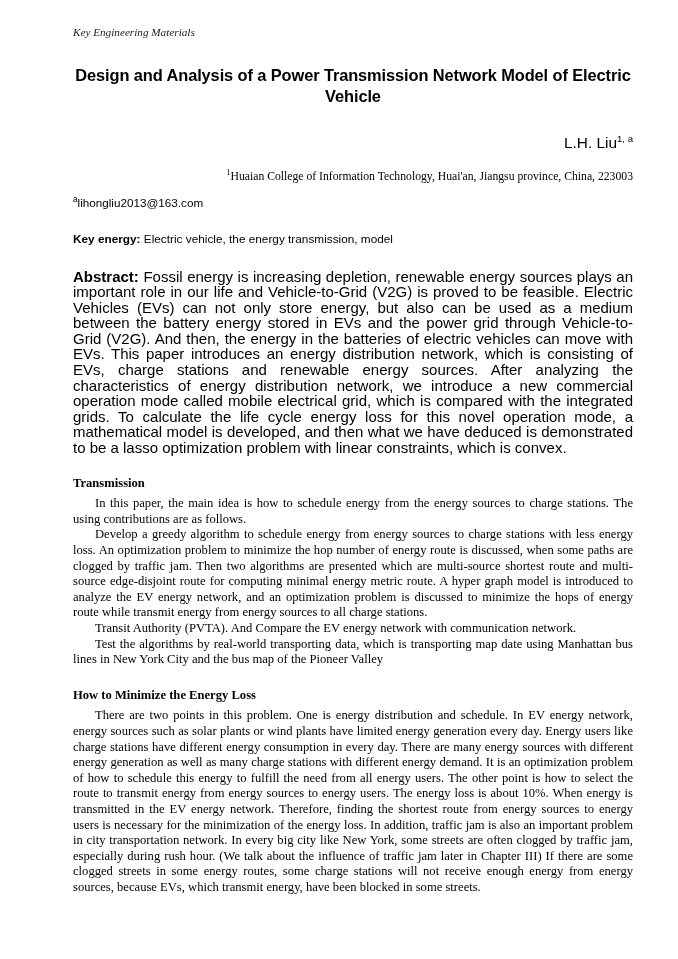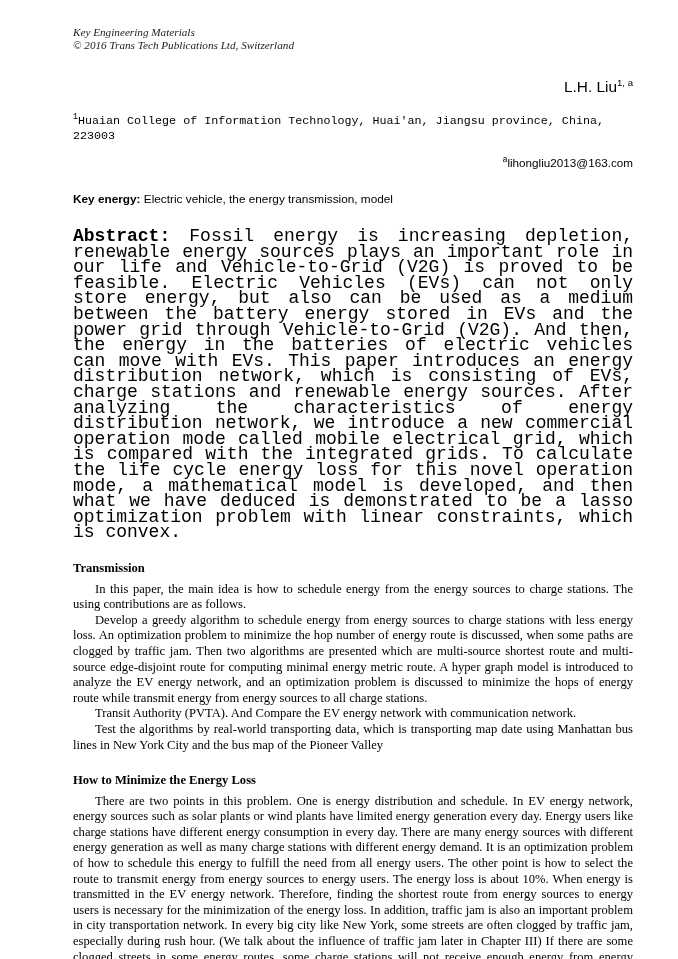--- a/index.html
+++ b/index.html
@@ -58,50 +58,50 @@
   .author {
     margin-top: 22px;
     font-family: "Liberation Sans", sans-serif;
     font-size: 15.4px;
     line-height: 19px;
     text-align: right;
   }
   .author sup { font-size: 9.6px; vertical-align: super; }
   .affiliation {
     margin-top: 13px;
-    font-family: Liberation Mono, monospace;
+    font-family: Liberation Serif, serif;
     font-size: 11.7px;
     line-height: 15px;
-    text-align: left;
+    text-align: right;
   }
   .affiliation sup { font-size: 8.2px; vertical-align: super; }
   .email {
     margin-top: 8px;
     font-family: "Liberation Sans", sans-serif;
     font-size: 11.7px;
     line-height: 15px;
-    text-align: right;
+    text-align: left;
   }
   .email sup { font-size: 8.2px; vertical-align: super; }
 
   
   .keywords {
     margin-top: 22px;
     font-family: "Liberation Sans", sans-serif;
     font-size: 11.8px;
     line-height: 15px;
     text-align: left;
   }
   .keywords b { font-weight: bold; }
 
   
   .abstract {
     margin-top: 22px;
-    font-family: Liberation Mono, monospace;
-    font-size: 18px;
+    font-family: Liberation Sans, sans-serif;
+    font-size: 15px;
     line-height: 15.6px;
     text-align: justify;
     text-justify: inter-word;
   }
   .abstract b { font-weight: bold; }
 
   
   .section-heading {
     font-family: "Liberation Serif", serif;
     font-weight: bold;
@@ -125,24 +125,24 @@
 </style>
 </head>
 <body>
 
 <div class="page">
   <div class="content">
 
     <div class="journal-header">
       <div class="left">
         <div>Key Engineering Materials</div>
-        <div>© 2016 Trans Tech Publications Ltd, Switzerland</div>
       </div>
     </div>
 
+    <div class="title">Design and Analysis of a Power Transmission Network Model of Electric Vehicle</div>
 
     <div class="author">
       <span>L.H. Liu</span><sup>1, a</sup>
     </div>
 
     <div class="affiliation">
       <sup>1</sup><span>Huaian College of Information Technology, Huai'an, Jiangsu province, China, 223003</span>
     </div>
 
     <div class="email">

